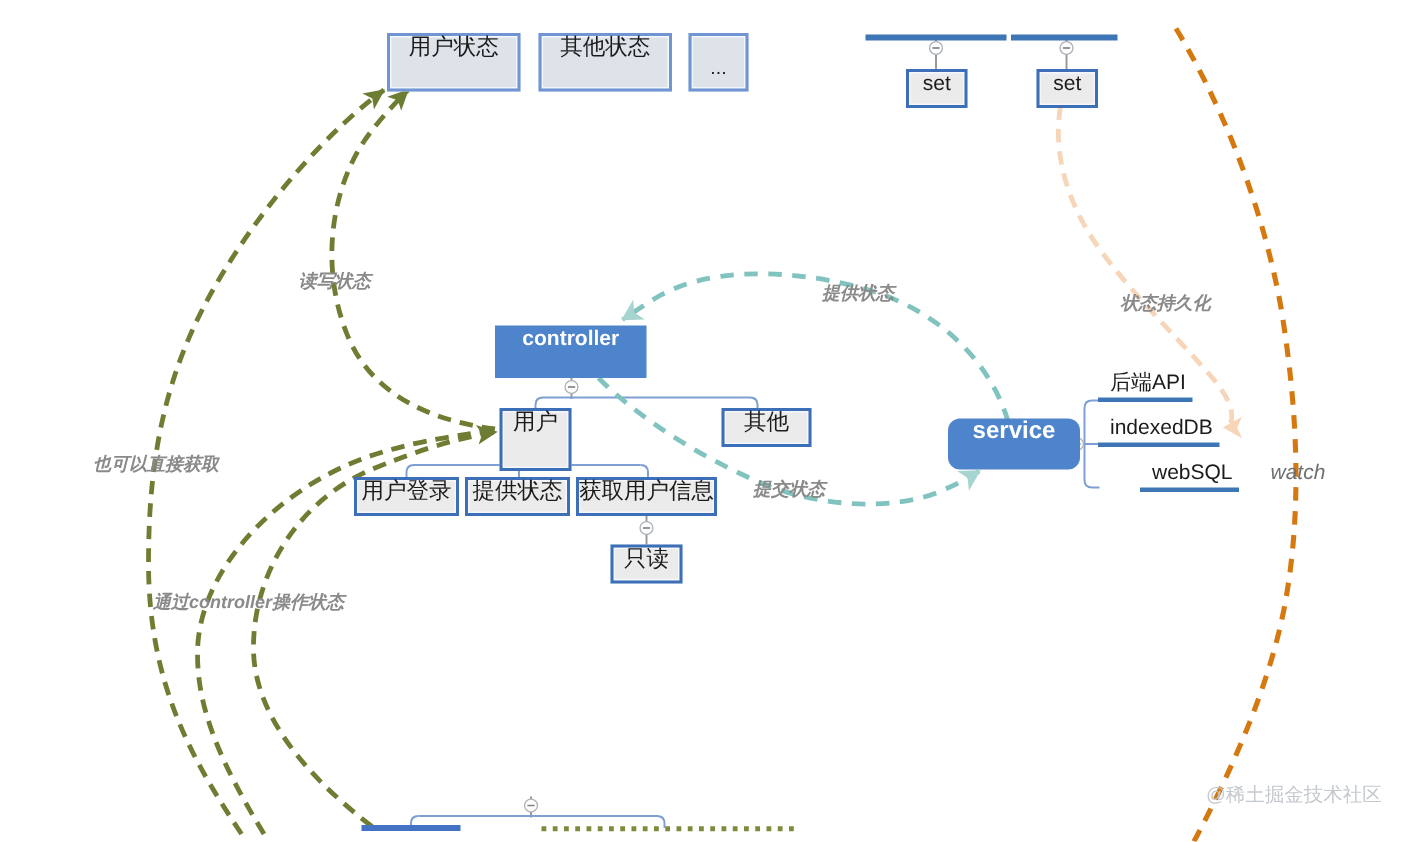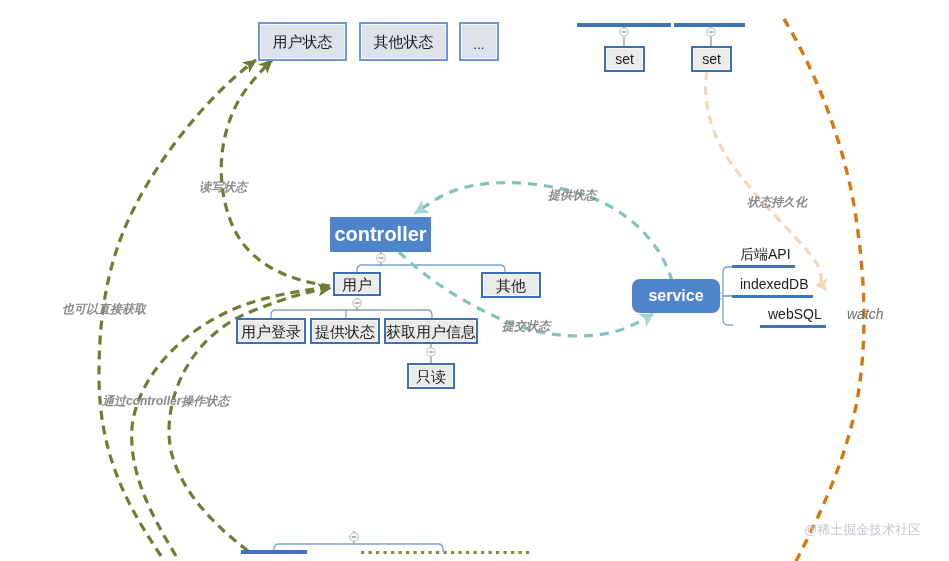--- a/index.html
+++ b/index.html
@@ -1,21 +1,21 @@
 <!DOCTYPE html>
 <html><head>
 <meta charset="utf-8">
 <style>
   html,body{margin:0;padding:0;background:#ffffff;}
   body{width:949px;height:561px;overflow:hidden;
        font-family:"Liberation Sans","DejaVu Sans",sans-serif;}
   #stage{position:relative;width:949px;height:561px;background:#fff;}
   #edges{position:absolute;left:0;top:0;pointer-events:none;}
   .node{position:absolute;box-sizing:border-box;display:flex;
-        align-items:center;justify-content:center;}
+        justify-content:center;}
 
   
   .boxn{border:2px solid #3C6FB8;background:#EBEBEB;color:#1b1b1b;
         font-size:15px;line-height:1;white-space:nowrap;
         box-shadow:inset 0 0 0 1px #F3F8FD;}
   .boxn.soft{border-color:#6F95D2;background:#DEE3EA;}
 
   
   .bluen{background:#4E84CB;color:#ffffff;font-weight:bold;white-space:nowrap;}
   .bluen.round{border-radius:8px;}
@@ -148,24 +148,24 @@
 
   <div class="node" style="left:577px;top:23px;width:94px;height:3.5px;background:#3E76B5;"></div>
   <div class="node" style="left:674px;top:23px;width:71px;height:3.5px;background:#3E76B5;"></div>
   <div class="node boxn" style="left:604px;top:46px;width:41px;height:26px;font-size:14px;">
     <span>set</span>
   </div>
   <div class="node boxn" style="left:691px;top:46px;width:41px;height:26px;font-size:14px;">
     <span>set</span>
   </div>
 
-  <div class="node bluen" style="left:330px;top:217px;width:101px;height:35px;font-size:20px;">
+  <div class="node bluen" style="left:330px;top:217px;width:101px;height:35px;font-size:14px;">
     <span>controller</span>
   </div>
-  <div class="node boxn" style="left:333px;top:272px;width:48px;height:24px;">
+  <div class="node boxn" style="left:333px;top:272px;width:48px;height:42px;">
     <span>用户</span>
   </div>
   <div class="node boxn" style="left:481px;top:272px;width:60px;height:26px;">
     <span>其他</span>
   </div>
 
   <div class="node boxn" style="left:236px;top:318px;width:70px;height:26px;">
     <span>用户登录</span>
   </div>
   <div class="node boxn" style="left:310px;top:318px;width:70px;height:26px;">

